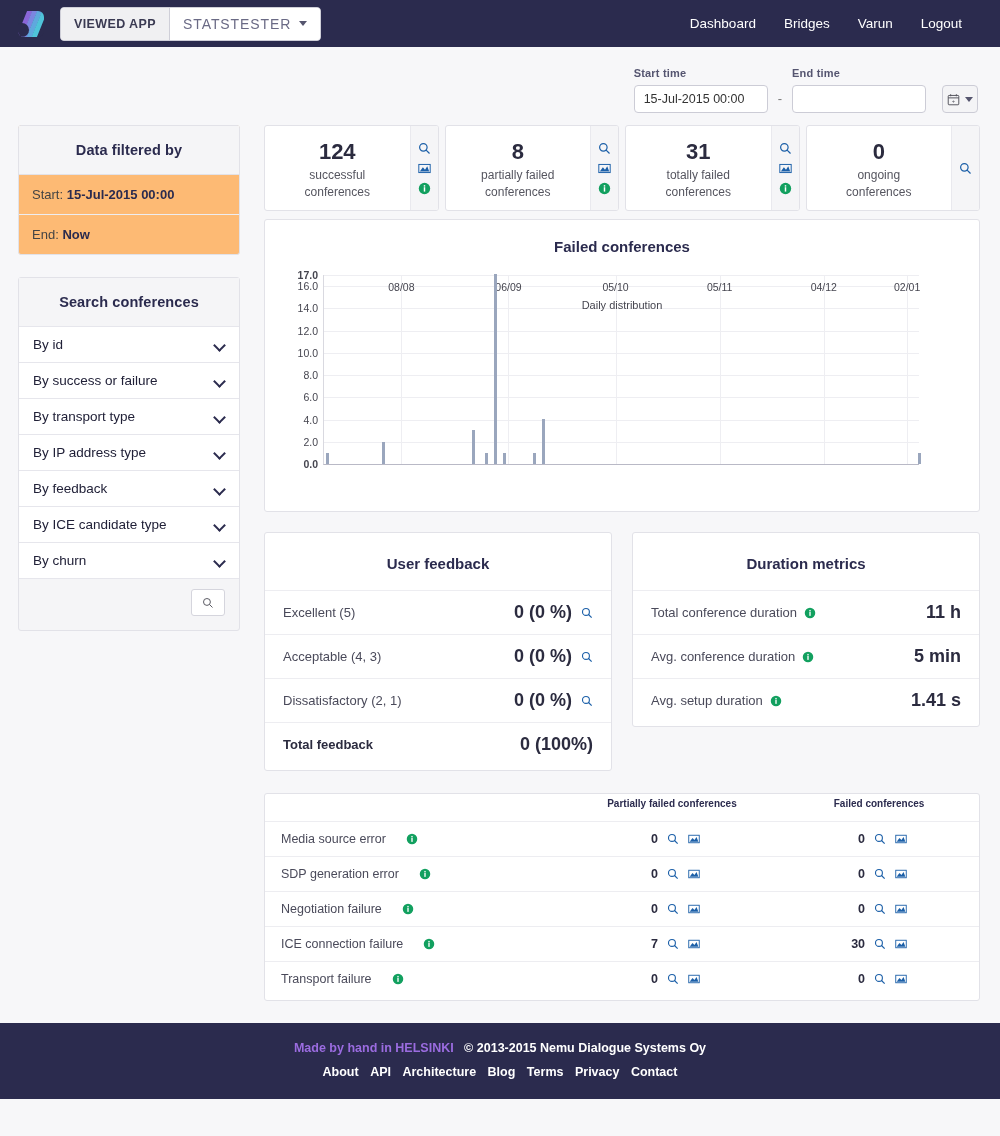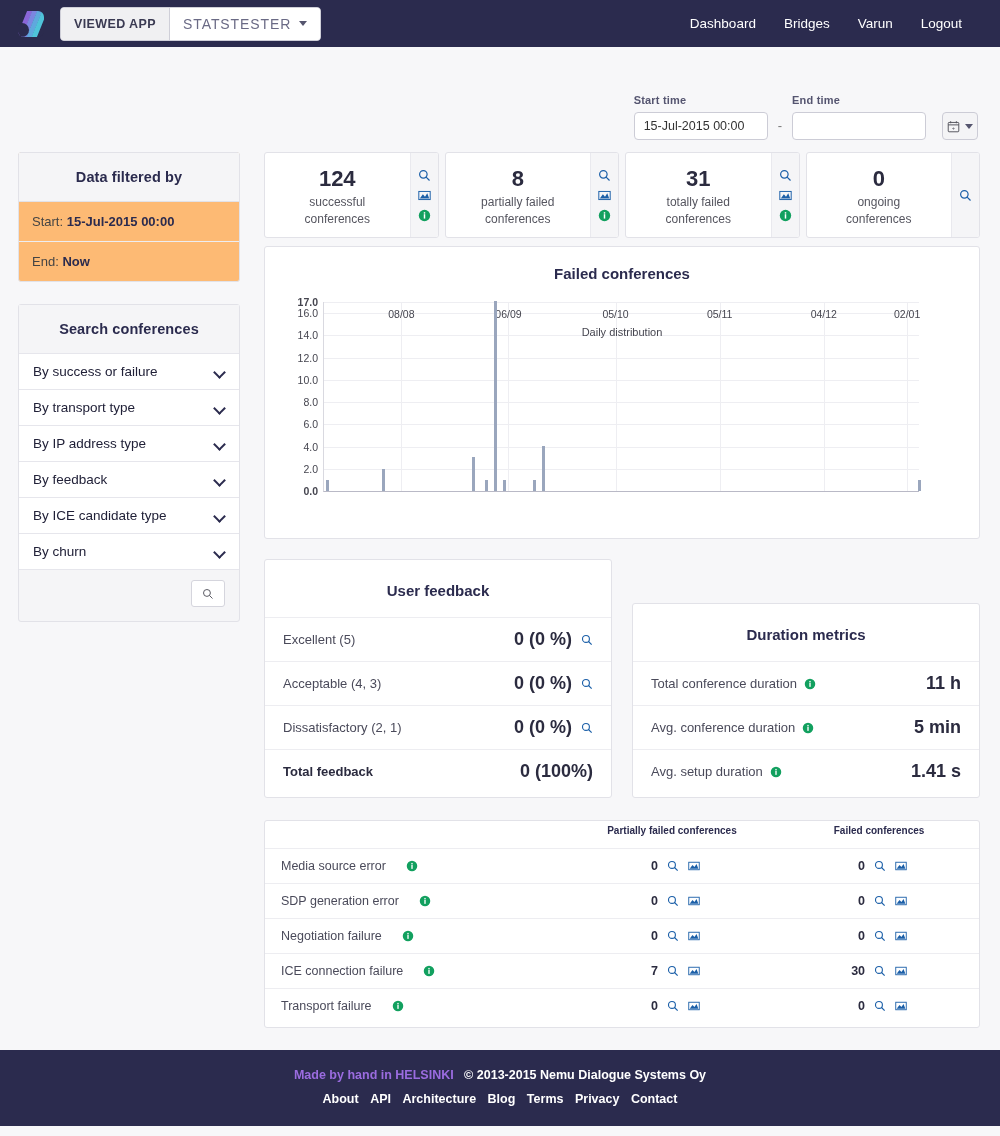--- a/index.html
+++ b/index.html
@@ -95,21 +95,21 @@
   }
 
   
   .datebar {
     display: flex;
     justify-content: flex-end;
     align-items: flex-end;
     padding: 20px 22px 0 0;
     gap: 0;
   }
-  .field { display: flex; flex-direction: column; margin-top: 27px; }
+  .field { display: flex; flex-direction: column; }
   .field label {
     font-size: 11px;
     font-weight: bold;
     color: #555570;
     margin-bottom: 6px;
     letter-spacing: .2px;
   }
   .field input {
     width: 134px;
     height: 28px;
@@ -324,21 +324,21 @@
     text-align: center;
     font-size: 11px;
     color: #45454f;
   }
 
   
   .two-col {
     display: flex;
     gap: 20px;
     margin-top: 20px;
-    align-items: flex-end;
+    align-items: flex-start;
   }
   .half { flex: 1; }
   .lpanel {
     background: #fff;
     border: 1px solid #e2e2e8;
     border-radius: 3px;
     padding: 0 0 4px 0;
   }
   .lpanel h3 {
     text-align: center;
@@ -492,20 +492,24 @@
         <span>End:</span>
         <b>Now</b>
       </div>
     </div>
 
     <div class="spacer"></div>
 
     <div class="acc-panel">
       <div class="panel-head">Search conferences</div>
       <div class="acc-list">
+        <div class="acc-item">
+          <span>By id</span>
+          <span class="chev"></span>
+        </div>
         <div class="acc-item">
           <span>By success or failure</span>
           <span class="chev"></span>
         </div>
         <div class="acc-item">
           <span>By transport type</span>
           <span class="chev"></span>
         </div>
         <div class="acc-item">
           <span>By IP address type</span>

